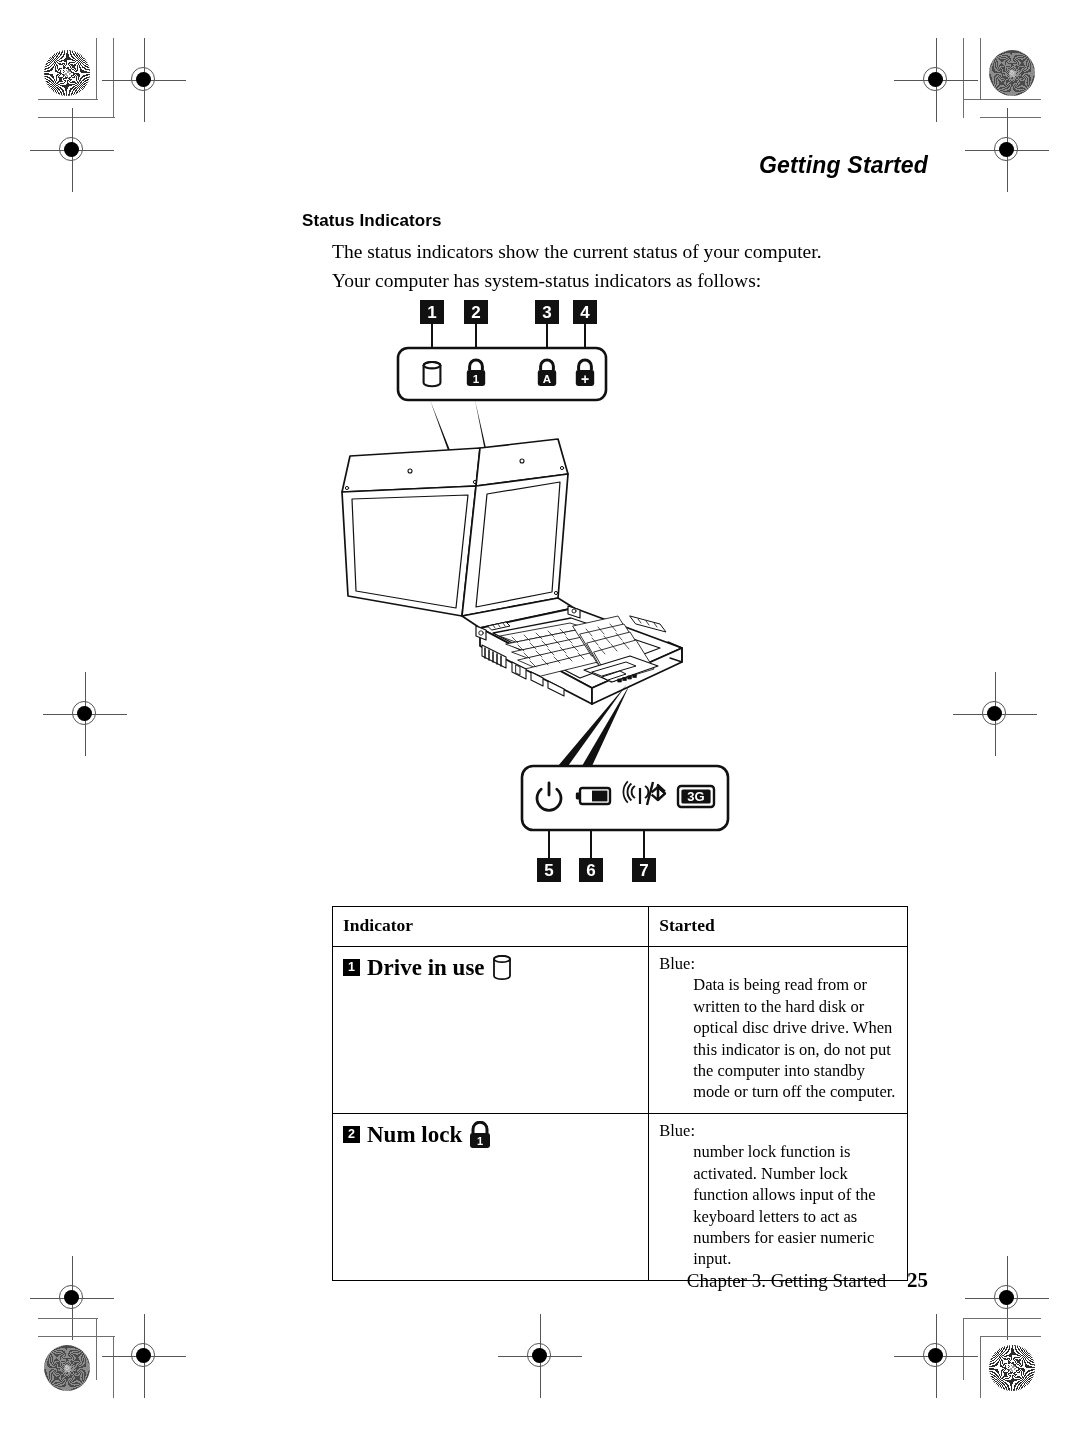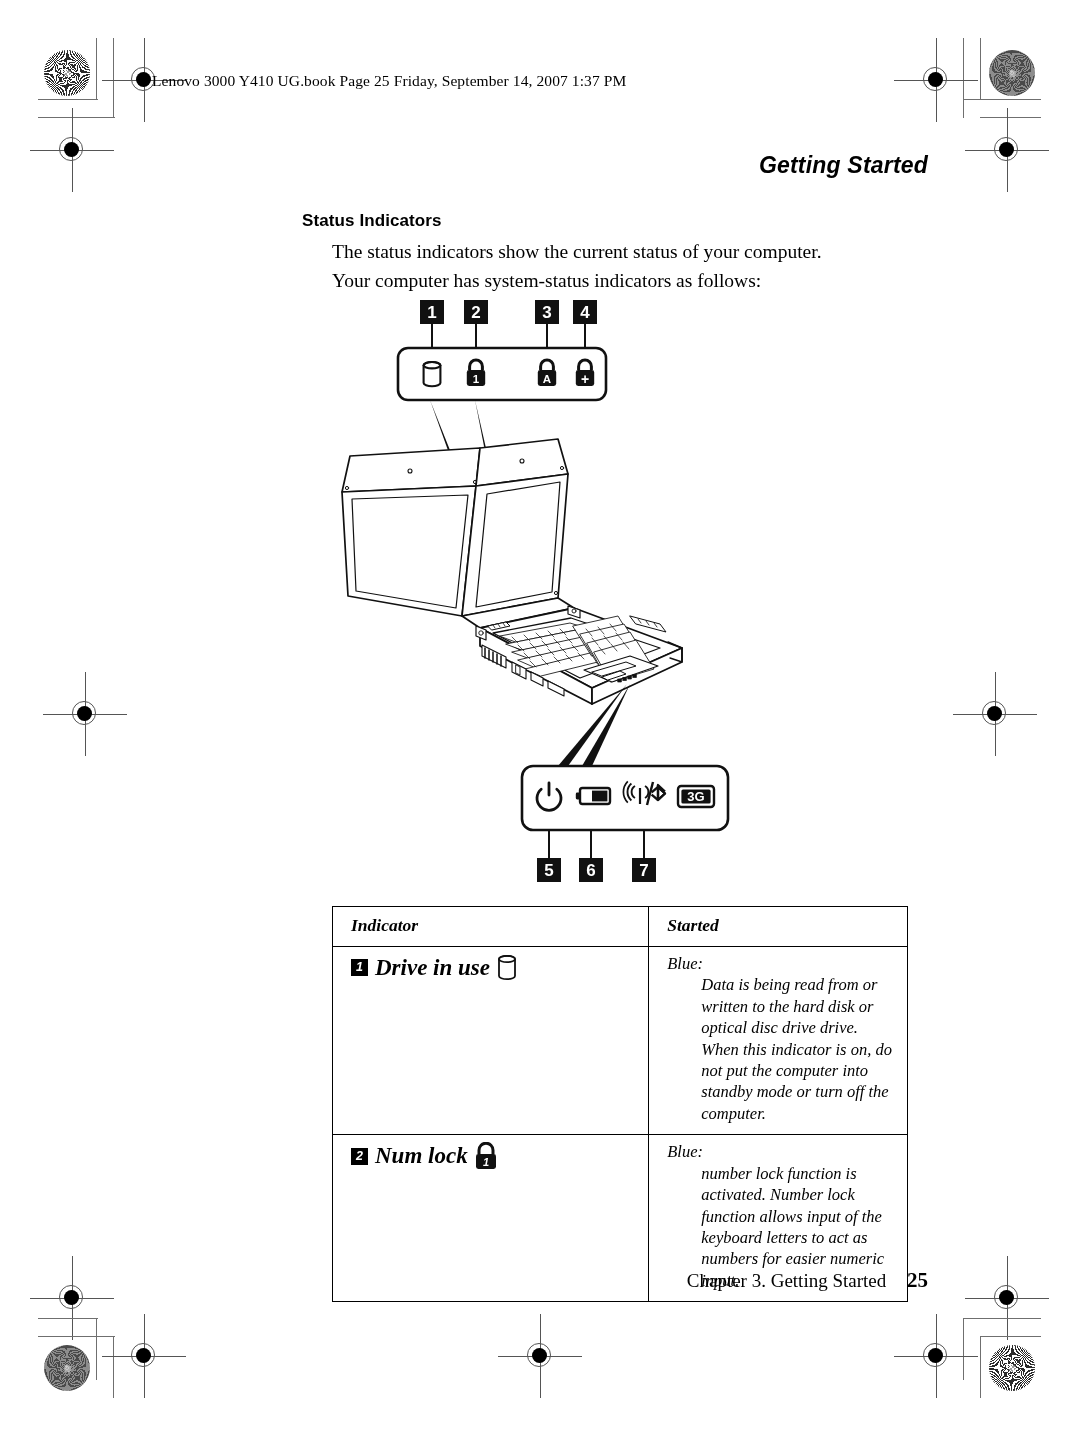--- a/index.html
+++ b/index.html
@@ -145,26 +145,25 @@
     position: absolute;
     left: 332px;
     top: 906px;
     width: 576px;
     border-collapse: collapse;
     table-layout: fixed;
   }
   #indicator-table td, #indicator-table th {
     border: 1.4px solid #000;
     vertical-align: top;
-    padding: 6px 10px 10px 18px;
+    padding: 6px 10px 10px 10px;
     font-family: "Liberation Serif", serif;
     font-size: 16.5px;
     line-height: 1.30;
     text-align: left;
-    font-style: italic;
   }
   #indicator-table .col-ind { width: 55%; }
   #indicator-table .col-mean { width: 45%; }
   #indicator-table th {
     font-weight: bold;
     font-size: 17.5px;
     padding-top: 7px;
     padding-bottom: 9px;
   }
   .cell-ind-inner {
@@ -301,21 +300,20 @@
       <div class="ring"></div>
       <div class="dot"></div>
   </div>
   <div class="reg-target long" style="left:514px; top:1330px;">
     <div class="h"></div>
       <div class="v"></div>
       <div class="ring"></div>
       <div class="dot"></div>
   </div>
 
-  <div class="filename-header">Lenovo 3000 Y410 UG.book  Page 25  Friday, September 14, 2007  1:37 PM</div>
 
   <div class="running-head">Getting Started</div>
 
   <div class="section-heading">Status Indicators</div>
   <div class="body-line l2">Your computer has system-status indicators as follows:</div>
   <div class="body-line l1">The status indicators show the current status of your computer.</div>
 
   <div id="figure">
     <svg width="420" height="600" viewBox="0 0 420 600" fill="none" xmlns="http://www.w3.org/2000/svg">
 

